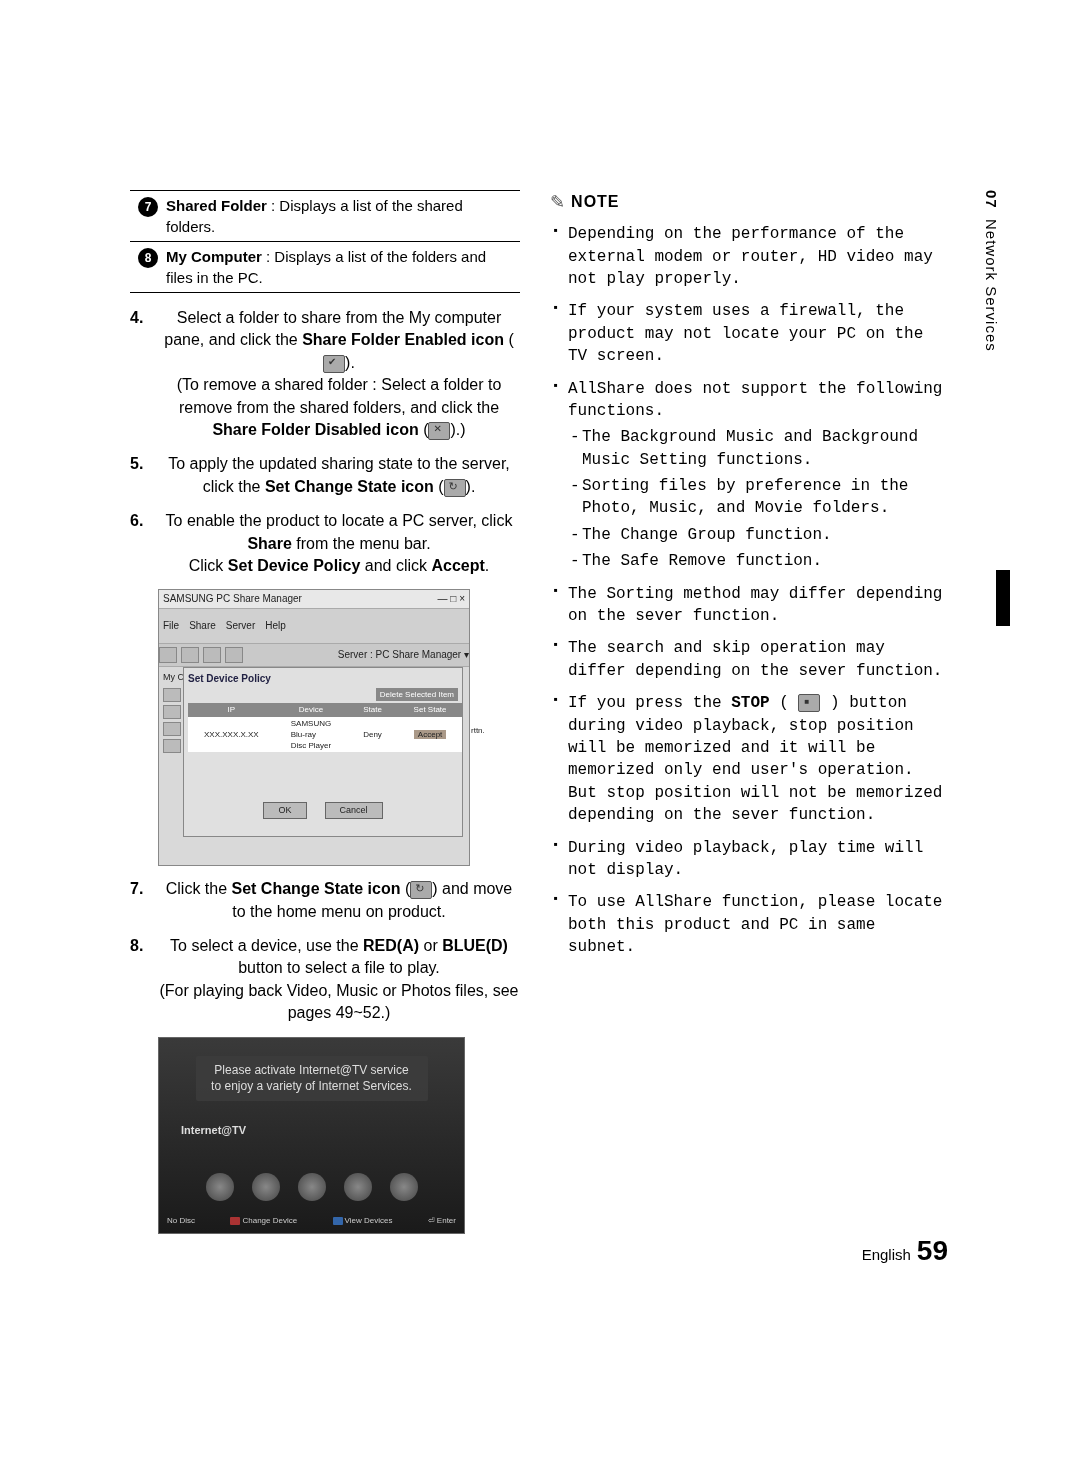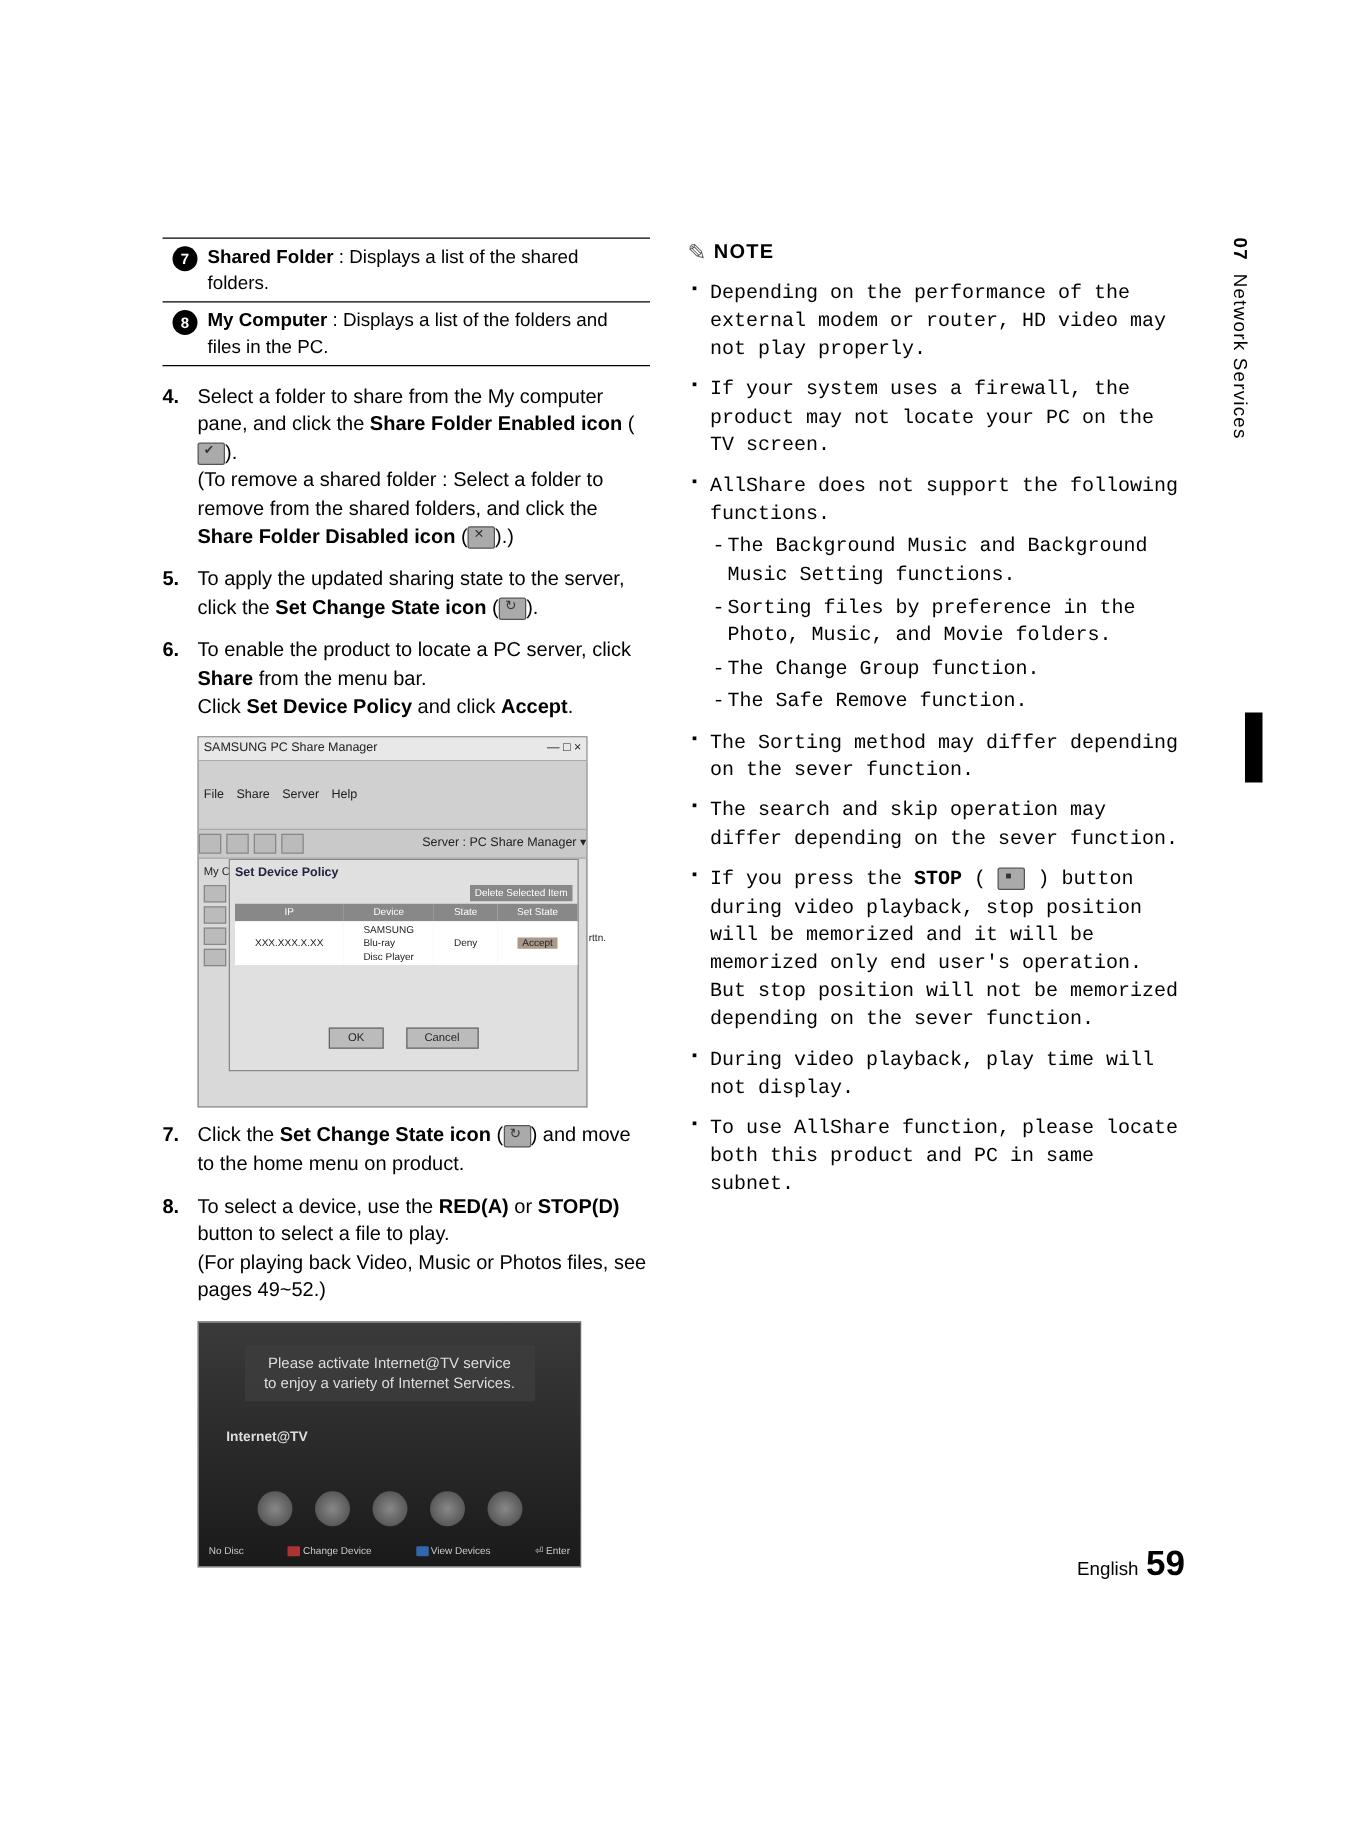--- a/index.html
+++ b/index.html
@@ -13,34 +13,34 @@
   .circle-list { border-bottom:1px solid #000; margin-bottom:14px; }
   .circle-row { display:flex; align-items:flex-start; padding:4px 0; border-top:1px solid #000; }
   .circle-num { width:20px; height:20px; border-radius:50%; background:#000; color:#fff; font-size:12px; font-weight:bold; display:flex; align-items:center; justify-content:center; margin:2px 8px 0 8px; flex-shrink:0; }
   .circle-text { flex:1; font-size:15px; padding-right:6px; }
   .circle-text b { font-weight:bold; }
 
   
   .steps { list-style:none; padding:0; margin:0; }
   .steps li { display:flex; margin-bottom:12px; }
   .step-num { width:28px; flex-shrink:0; font-weight:bold; font-size:16px; }
-  .step-body { flex:1; }
+  .step-body { flex:1;text-align:center; }
   .step-body b { font-weight:bold; }
 
   
   .icon-box { display:inline-block; width:20px; height:16px; background:#aaa; border:1px solid #555; border-radius:2px; vertical-align:middle; position:relative; }
   .icon-box.enabled::after { content:"✔"; font-size:10px; position:absolute; top:-1px; left:4px; color:#333; }
   .icon-box.disabled::after { content:"✕"; font-size:10px; position:absolute; top:-1px; left:4px; color:#333; }
   .icon-box.change::after { content:"↻"; font-size:11px; position:absolute; top:-1px; left:4px; color:#333; }
   .icon-box.stop::after { content:"■"; font-size:8px; position:absolute; top:1px; left:5px; color:#333; }
 
   
   .dialog-shot { width:310px; margin:6px 0 12px 28px; border:1px solid #888; background:#d9d9d9; font-size:10px; color:#222; }
   .dialog-title { background:#e8e8e8; padding:2px 4px; border-bottom:1px solid #aaa; display:flex; justify-content:space-between; }
-  .dialog-menu { background:#d0d0d0; padding:20px 4px; border-bottom:1px solid #aaa; display:flex; gap:10px; }
+  .dialog-menu { background:#d0d0d0; padding:10px 4px; border-bottom:1px solid #aaa; display:flex; gap:10px; }
   .dialog-toolbar { background:#c9c9c9; padding:3px 0; border-bottom:1px solid #aaa; display:flex; justify-content:space-between; align-items:center; }
   .tb-icons { display:flex; gap:4px; }
   .tb-icons span{ width:16px; height:14px; background:#bbb; border:1px solid #888; display:inline-block;}
   .dialog-body { position:relative; padding:4px; height:190px; }
   .side-label { font-size:9px; margin-bottom:2px;}
   .side-fold { display:flex; flex-direction:column; gap:3px; margin-top:4px;}
   .side-fold span{ width:16px; height:12px; background:#bbb; border:1px solid #888;}
   .popup { position:absolute; top:0px; left:24px; right:6px; background:#e0e0e0; border:1px solid #888; padding:4px; height:160px; }
   .popup-title { font-weight:bold; font-size:10px; color:#224; margin-bottom:2px;}
   .popup-top { display:flex; justify-content:flex-end;}
@@ -188,21 +188,21 @@
       <ol class="steps">
         <li>
           <span class="step-num">7.</span>
           <span class="step-body">
             <span>Click the </span><b>Set Change State icon</b><span> (</span><span class="icon-box change"></span><span>) and move to the home menu on product.</span>
           </span>
         </li>
         <li>
           <span class="step-num">8.</span>
           <span class="step-body">
-            <span>To select a device, use the </span><b>RED(A)</b><span> or </span><b>STOP(D)</b><span> button to select a file to play.</span><br>
+            <span>To select a device, use the </span><b>RED(A)</b><span> or </span><b>BLUE(D)</b><span> button to select a file to play.</span><br>
             <span>(For playing back Video, Music or Photos files, see pages 49~52.)</span>
           </span>
         </li>
       </ol>
 
       <div class="tv-shot">
         <div class="tv-msg"><span>Please activate Internet@TV service</span><br><span>to enjoy a variety of Internet Services.</span></div>
         <div class="tv-label">Internet@TV</div>
         <div class="tv-icons">
             <span></span>

